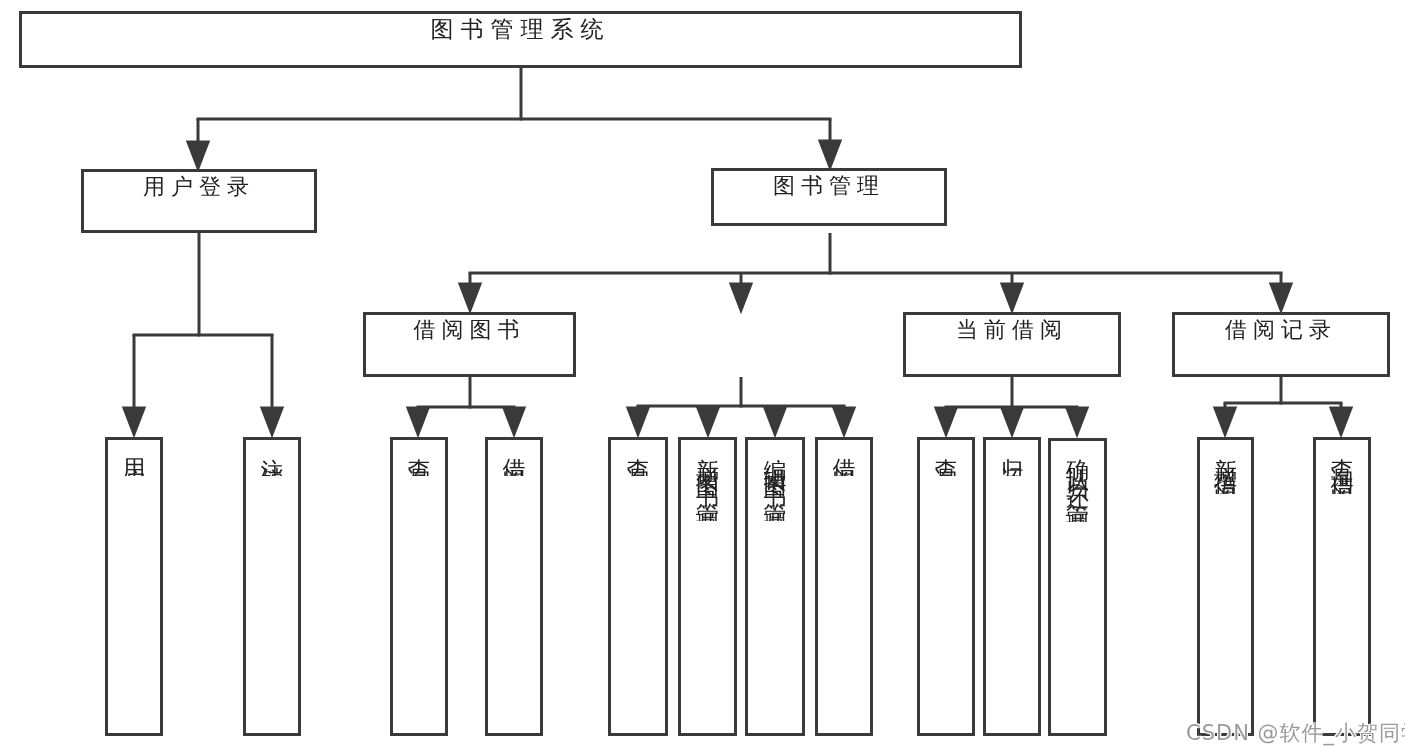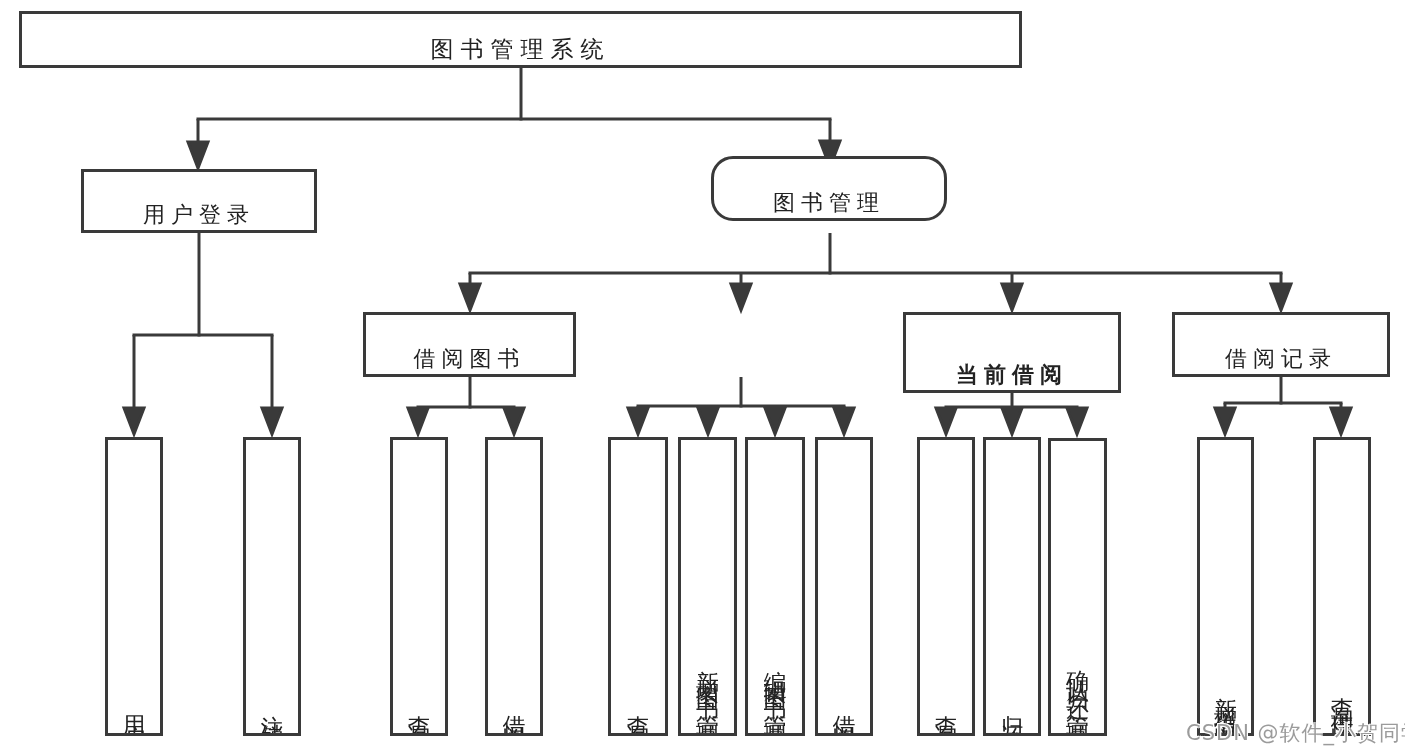--- a/index.html
+++ b/index.html
@@ -17,21 +17,21 @@
     font-family:"DejaVu Sans","Liberation Sans",sans-serif;
     color:var(--text);
   }
   .stage svg{position:absolute;left:0;top:0;}
   .box{
     position:absolute;
     box-sizing:border-box;
     border:3px solid var(--line);
     background:var(--bg);
     display:flex;
-    align-items:flex-end;
+    align-items:flex-start;
     justify-content:center;
     text-align:center;
   }
   .root-box span{font-size:23px;letter-spacing:7px;}
   .h-box span{font-size:22px;letter-spacing:6px;}
   .leaf span{
     writing-mode:vertical-rl;
     text-orientation:mixed;
     font-size:23px;
     letter-spacing:9px;
@@ -113,28 +113,28 @@
     <polygon points="1331,408 1351,408 1341,434"></polygon>
   </svg>
 
   <div class="box root-box" style="left:19px;top:11px;width:1003px;height:57px;">
     <span>图书管理系统</span>
   </div>
 
   <div class="box h-box" style="left:81px;top:169px;width:236px;height:64px;">
     <span>用户登录</span>
   </div>
-  <div class="box h-box" style="left:711px;top:156px;width:236px;height:65px;border-radius:22px;">
+  <div class="box h-box" style="left:711px;top:168px;width:236px;height:58px;">
     <span>图书管理</span>
   </div>
 
   <div class="box h-box" style="left:363px;top:312px;width:213px;height:65px;">
     <span>借阅图书</span>
   </div>
-  <div class="box h-box" style="left:903px;top:312px;width:218px;height:81px;font-weight:bold;">
+  <div class="box h-box" style="left:903px;top:312px;width:218px;height:65px;">
     <span>当前借阅</span>
   </div>
   <div class="box h-box" style="left:1172px;top:312px;width:218px;height:65px;">
     <span>借阅记录</span>
   </div>
 
   <div class="box leaf" style="left:105px;top:437px;width:58px;height:299px;">
     <span>用户登录</span>
   </div>
   <div class="box leaf" style="left:243px;top:437px;width:58px;height:299px;">

